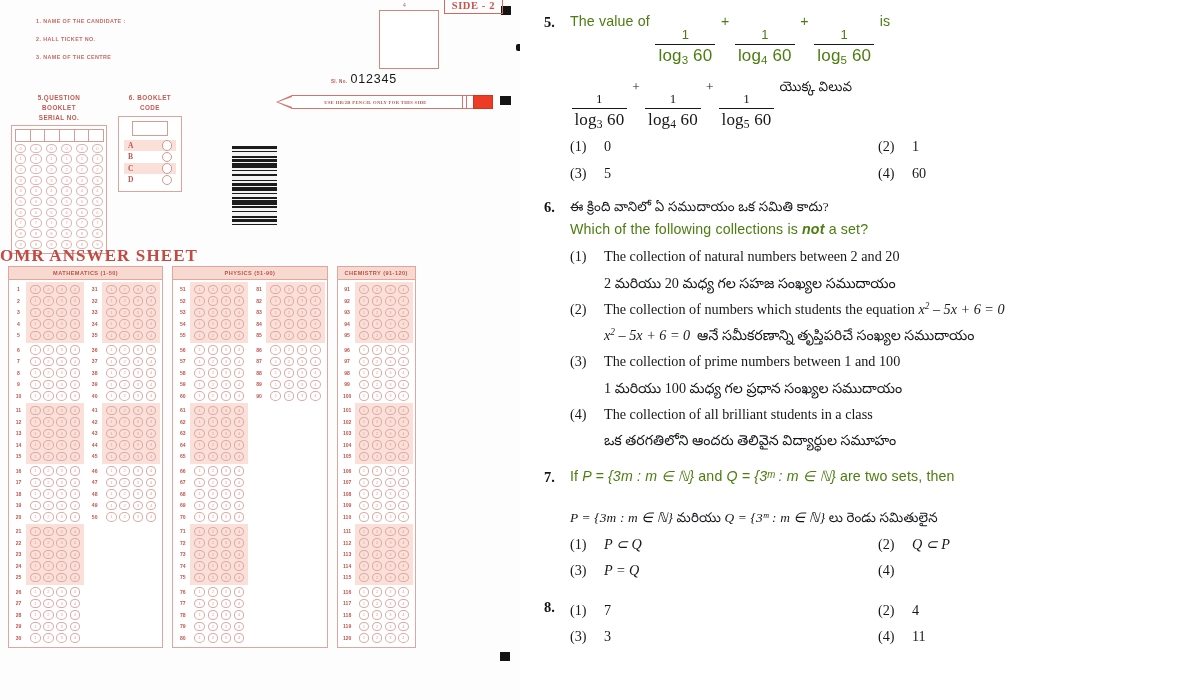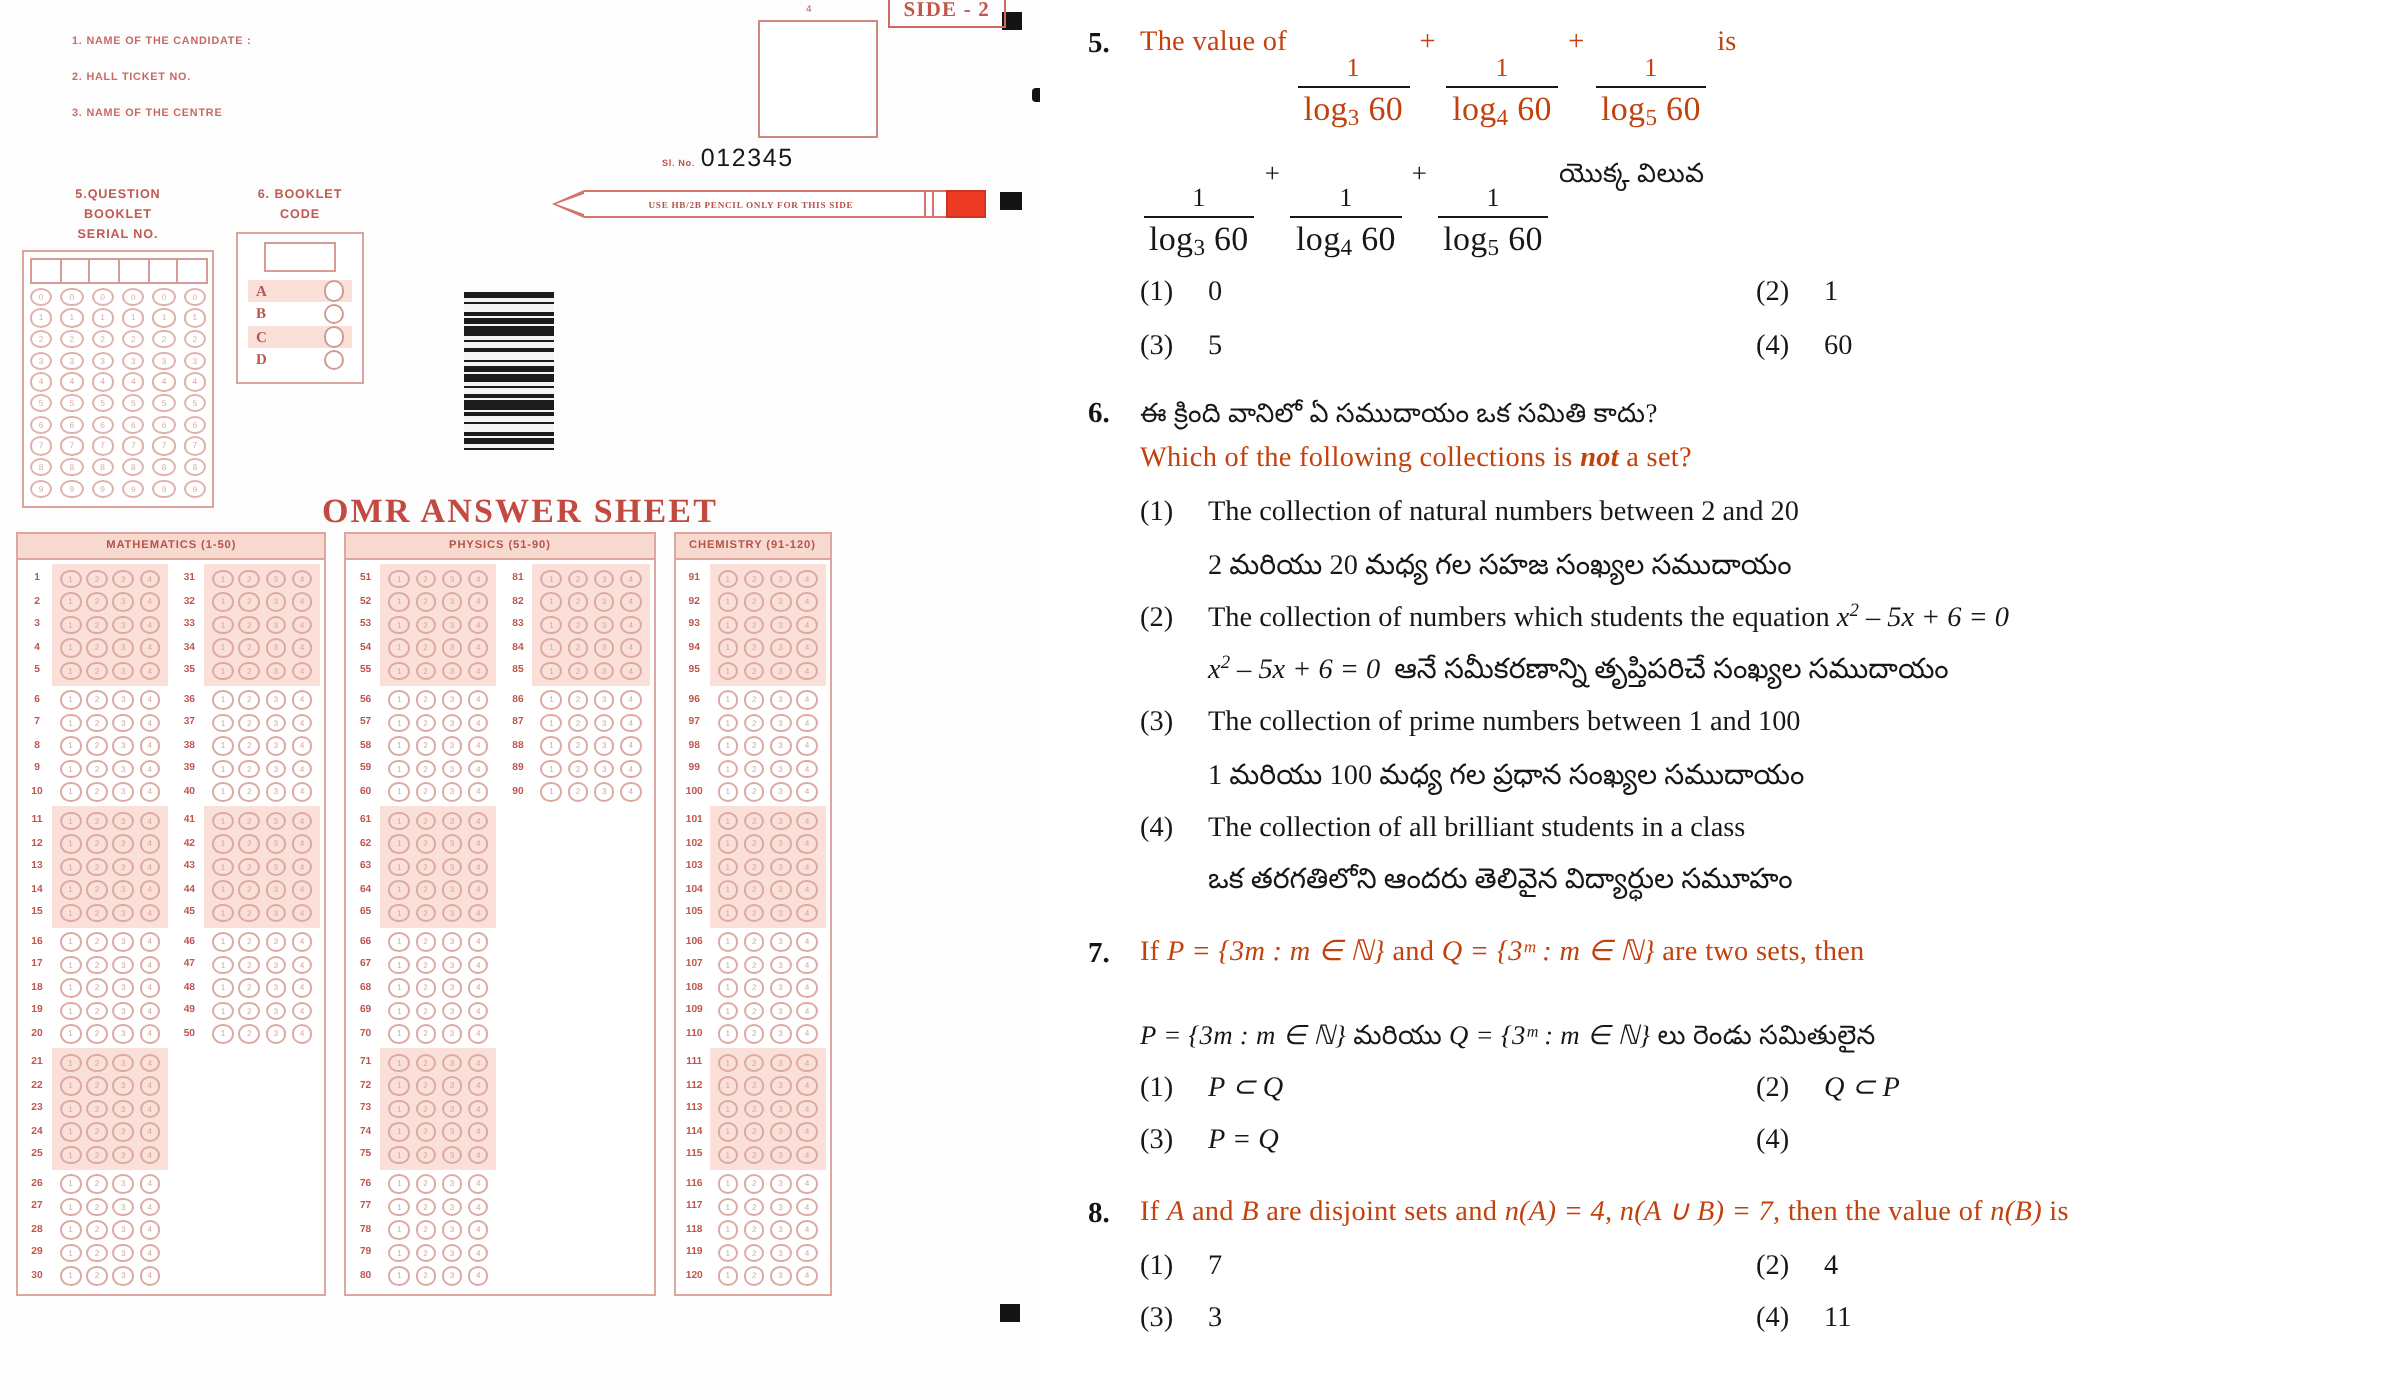--- a/index.html
+++ b/index.html
@@ -145,21 +145,21 @@
     font-size:7.5px;color:#b8564e;
   }
   .code-bubble{width:8.5px;height:8.5px;border:1px solid #cf9b93;border-radius:50%;background:#fff;}
 
   
   .barcode{position:absolute;left:232px;top:146px;width:45px;height:86px;}
   .barcode i{display:block;width:100%;}
 
   
   .omr-title{
-    position:absolute;left:0;right:0;top:246px;text-align:center;
+    position:absolute;left:0;right:0;top:246px;
     font-family:"Liberation Serif",serif;
     font-weight:700;font-size:17px;color:#c24a40;letter-spacing:1.1px;
   }
 
   
   .ans-tables{position:absolute;left:8px;top:266px;display:flex;gap:9px;}
   .subject{
     border:1px solid #dda79f;background:#fff;
     display:flex;flex-direction:column;
   }
@@ -197,22 +197,22 @@
   }
   .q{display:flex;margin-bottom:3px;}
   .qnum{
     flex:0 0 26px;
     font-family:"Liberation Serif",serif;
     font-weight:700;font-size:14.5px;color:#141414;
     padding-top:4px;
   }
   .qbody{flex:1;min-width:0;}
   .qline{
-    font-family:Liberation Serif, serif;
-    font-size:14.2px;line-height:1.62;color:#c2410c;
+    font-family:Liberation Sans, sans-serif;
+    font-size:14.2px;line-height:1.62;color:#4d7c0f;
     letter-spacing:.15px;
   }
   .telugu{
     font-family:"Liberation Serif",serif;
     font-size:13.4px;line-height:1.75;color:#15171a;
   }
   .opts{margin-top:2px;}
   .optrow{display:flex;}
   .opt{
     flex:0 0 50%;display:flex;align-items:flex-start;
@@ -1600,30 +1600,20 @@
               <span class="tag">(4)</span>
             </div>
           </div>
         </div>
       </div>
     </div>
 
     <div class="q" style="margin-top:11px;">
       <div class="qnum">8.</div>
       <div class="qbody">
-        <div class="qline">
-          <span>If</span>
-          <span class="it">A</span>
-          <span>and</span>
-          <span class="it">B</span>
-          <span>are disjoint sets and</span>
-          <span class="it">n(A) = 4, n(A ∪ B) = 7</span><span>, then the value of</span>
-          <span class="it">n(B)</span>
-          <span>is</span>
-        </div>
         <div class="opts">
           <div class="optrow">
             <div class="opt">
               <span class="tag">(1)</span>
               <span class="txt">7</span>
             </div>
             <div class="opt">
               <span class="tag">(2)</span>
               <span class="txt">4</span>
             </div>

